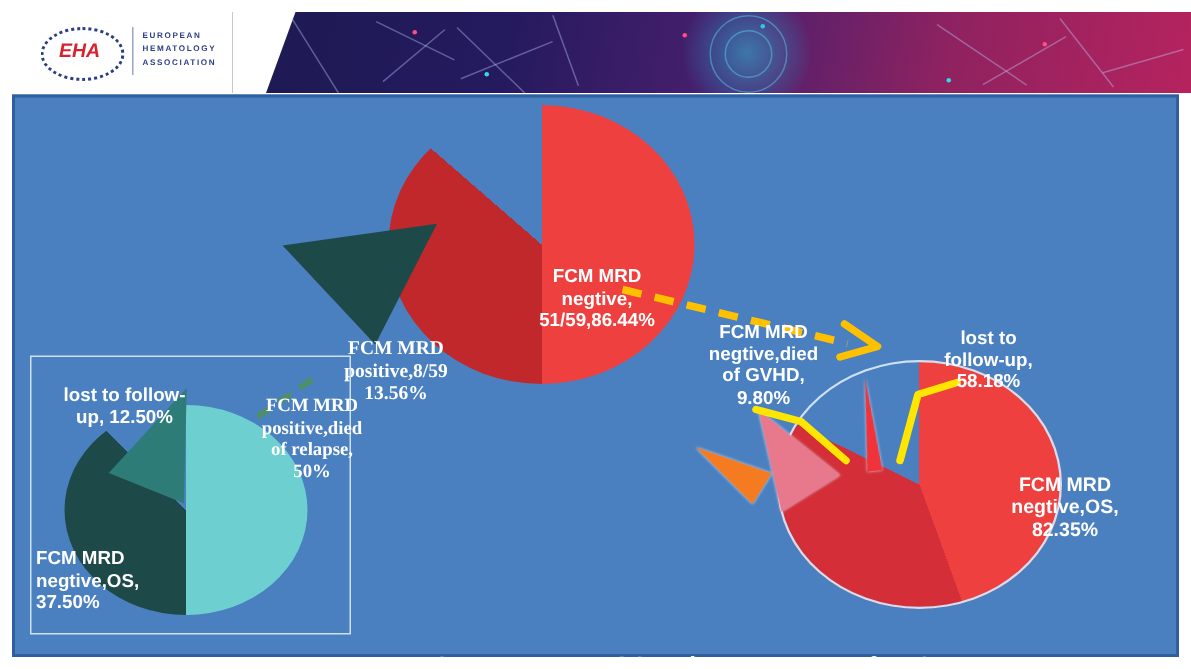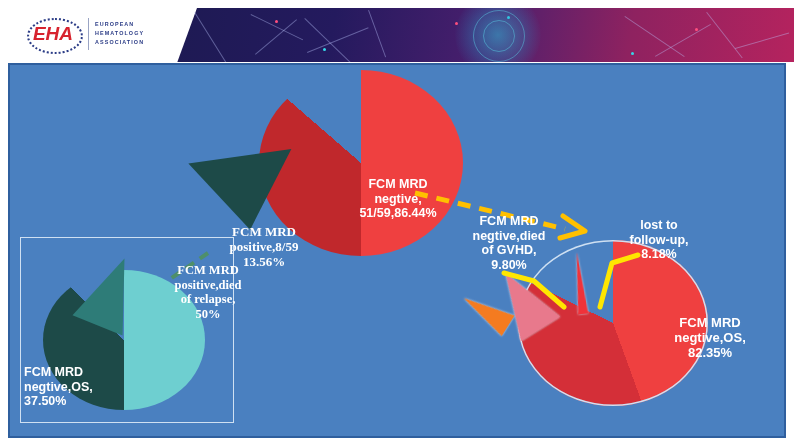--- a/index.html
+++ b/index.html
@@ -21,21 +21,21 @@
   .orbring{position:absolute;border:1px solid rgba(90,215,235,.45);border-radius:50%;}
   #eha-title{position:absolute;left:310px;top:11px;width:330px;height:40px;
         color:#ffffff;font-size:29px;font-weight:bold;letter-spacing:.5px;
         line-height:40px;text-align:center;
         font-family:"Liberation Sans",sans-serif;}
   #logo{position:absolute;left:22px;top:14px;width:126px;height:40px;}
   #logo-mark{position:absolute;left:0;top:0;width:62px;height:40px;}
   #logo-ell{position:absolute;left:5px;top:4px;width:52px;height:32px;border-radius:50%;
         border:2px dotted #2b3c86;}
   #logo-text{position:absolute;left:8px;top:7px;width:46px;height:26px;color:#d7232e;
-        font-size:19px;font-weight:bold;font-style:italic;line-height:26px;text-align:center;}
+        font-size:13px;font-weight:bold;font-style:italic;line-height:26px;text-align:center;}
   #logo-div{position:absolute;left:66px;top:4px;width:1px;height:32px;background:#9aa4c4;}
   #logo-words{position:absolute;left:73px;top:6px;width:60px;color:#2b3c86;
         font-size:5.4px;letter-spacing:1.1px;line-height:9px;font-weight:bold;}
 
   
   #slide{position:absolute;left:8px;top:63px;width:778px;height:375px;
         background:#4a80c0;border:2px solid #2f5f9e;box-sizing:border-box;}
 
   
   .lbl{position:absolute;color:#ffffff;font-weight:bold;text-align:center;
@@ -179,20 +179,22 @@
       <div id="wedge-left-mid"></div>
     </div>
   </div>
   <div class="lbl serif" id="lbl-left-light">FCM MRD
 positive,died
 of relapse,
 50%</div>
   <div class="lbl" id="lbl-left-dark">FCM MRD
 negtive,OS,
 37.50%</div>
+  <div class="lbl" id="lbl-left-mid">lost to follow-
+up, 12.50%</div>
 
   <div id="pie-right">
     <div id="pie-right-disc"></div>
     <div id="wedge-r-pink"></div>
     <div id="wedge-r-orange"></div>
     <div id="wedge-r-small"></div>
   </div>
 
   <svg style="position:absolute;left:490px;top:198px;width:86px;height:54px;" viewBox="0 0 86 54">
     <path d="M4 10 L34 18 L64 44" fill="none" stroke="#ffe600" stroke-width="5" stroke-linecap="round" stroke-linejoin="round"></path>
@@ -203,17 +205,17 @@
 
   <div class="lbl" id="lbl-r-os">FCM MRD
 negtive,OS,
 82.35%</div>
   <div class="lbl" id="lbl-r-gvhd">FCM MRD
 negtive,died
 of GVHD,
 9.80%</div>
   <div class="lbl" id="lbl-r-lost">lost to
 follow-up,
-8.18%</div>
+58.18%</div>
 
   <div id="caption">Green group: HSCT when MRD pos after CART,
 Red group: HSCT when MRD neg after CART</div>
 </div>
 
 </body></html>

